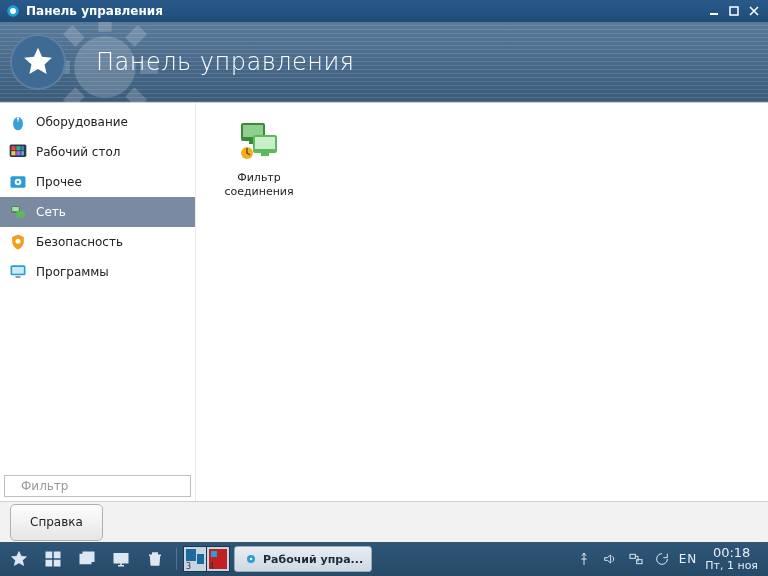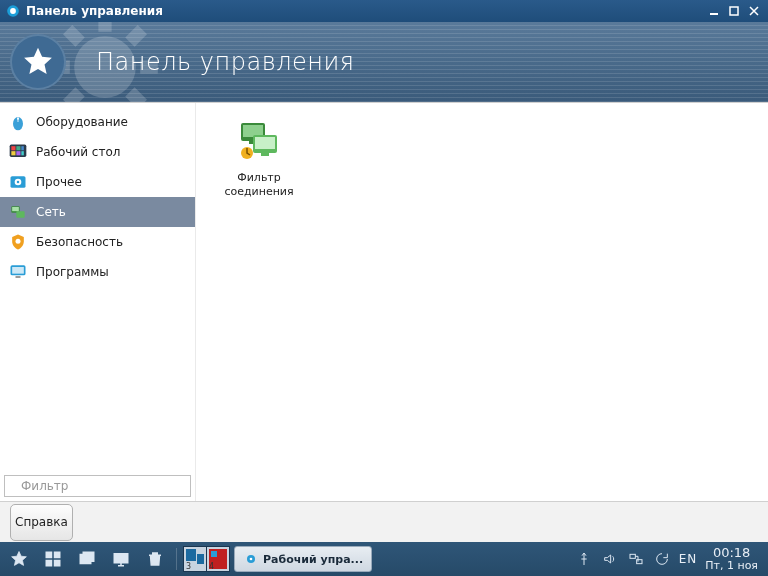--- a/index.html
+++ b/index.html
@@ -71,21 +71,21 @@
   .item { width: 86px; display: flex; flex-direction: column; align-items: center; cursor: pointer; }
   .item-icon { width: 48px; height: 48px; margin-bottom: 6px; }
   .item-label { font-size: 11px; text-align: center; color: #222; line-height: 1.25; }
 
   .footer {
     height: 40px; background: #f2f2f2; display: flex; align-items: center; padding: 0 10px;
     gap: 8px;
   }
   .footer .sp { flex: 1; }
   .btn {
-    height: 37px; padding: 0 4px; background: linear-gradient(#fdfdfd,#e6e6e6); border: 1px solid #b0b0b0;
+    height: 37px; padding: 0 19px; background: linear-gradient(#fdfdfd,#e6e6e6); border: 1px solid #b0b0b0;
     border-radius: 5px; font-size: 12px; color: #222; cursor: pointer;
     display: inline-flex; align-items:center;
   }
 
   
   .taskbar {
     position: absolute; left: 0; top: 542px; width: 768px; height: 34px;
     background: linear-gradient(#2f5678, #264a68);
     display: flex; align-items: center; padding: 0 4px; color: #e8eef5; font-size: 11px;
     gap: 4px;

